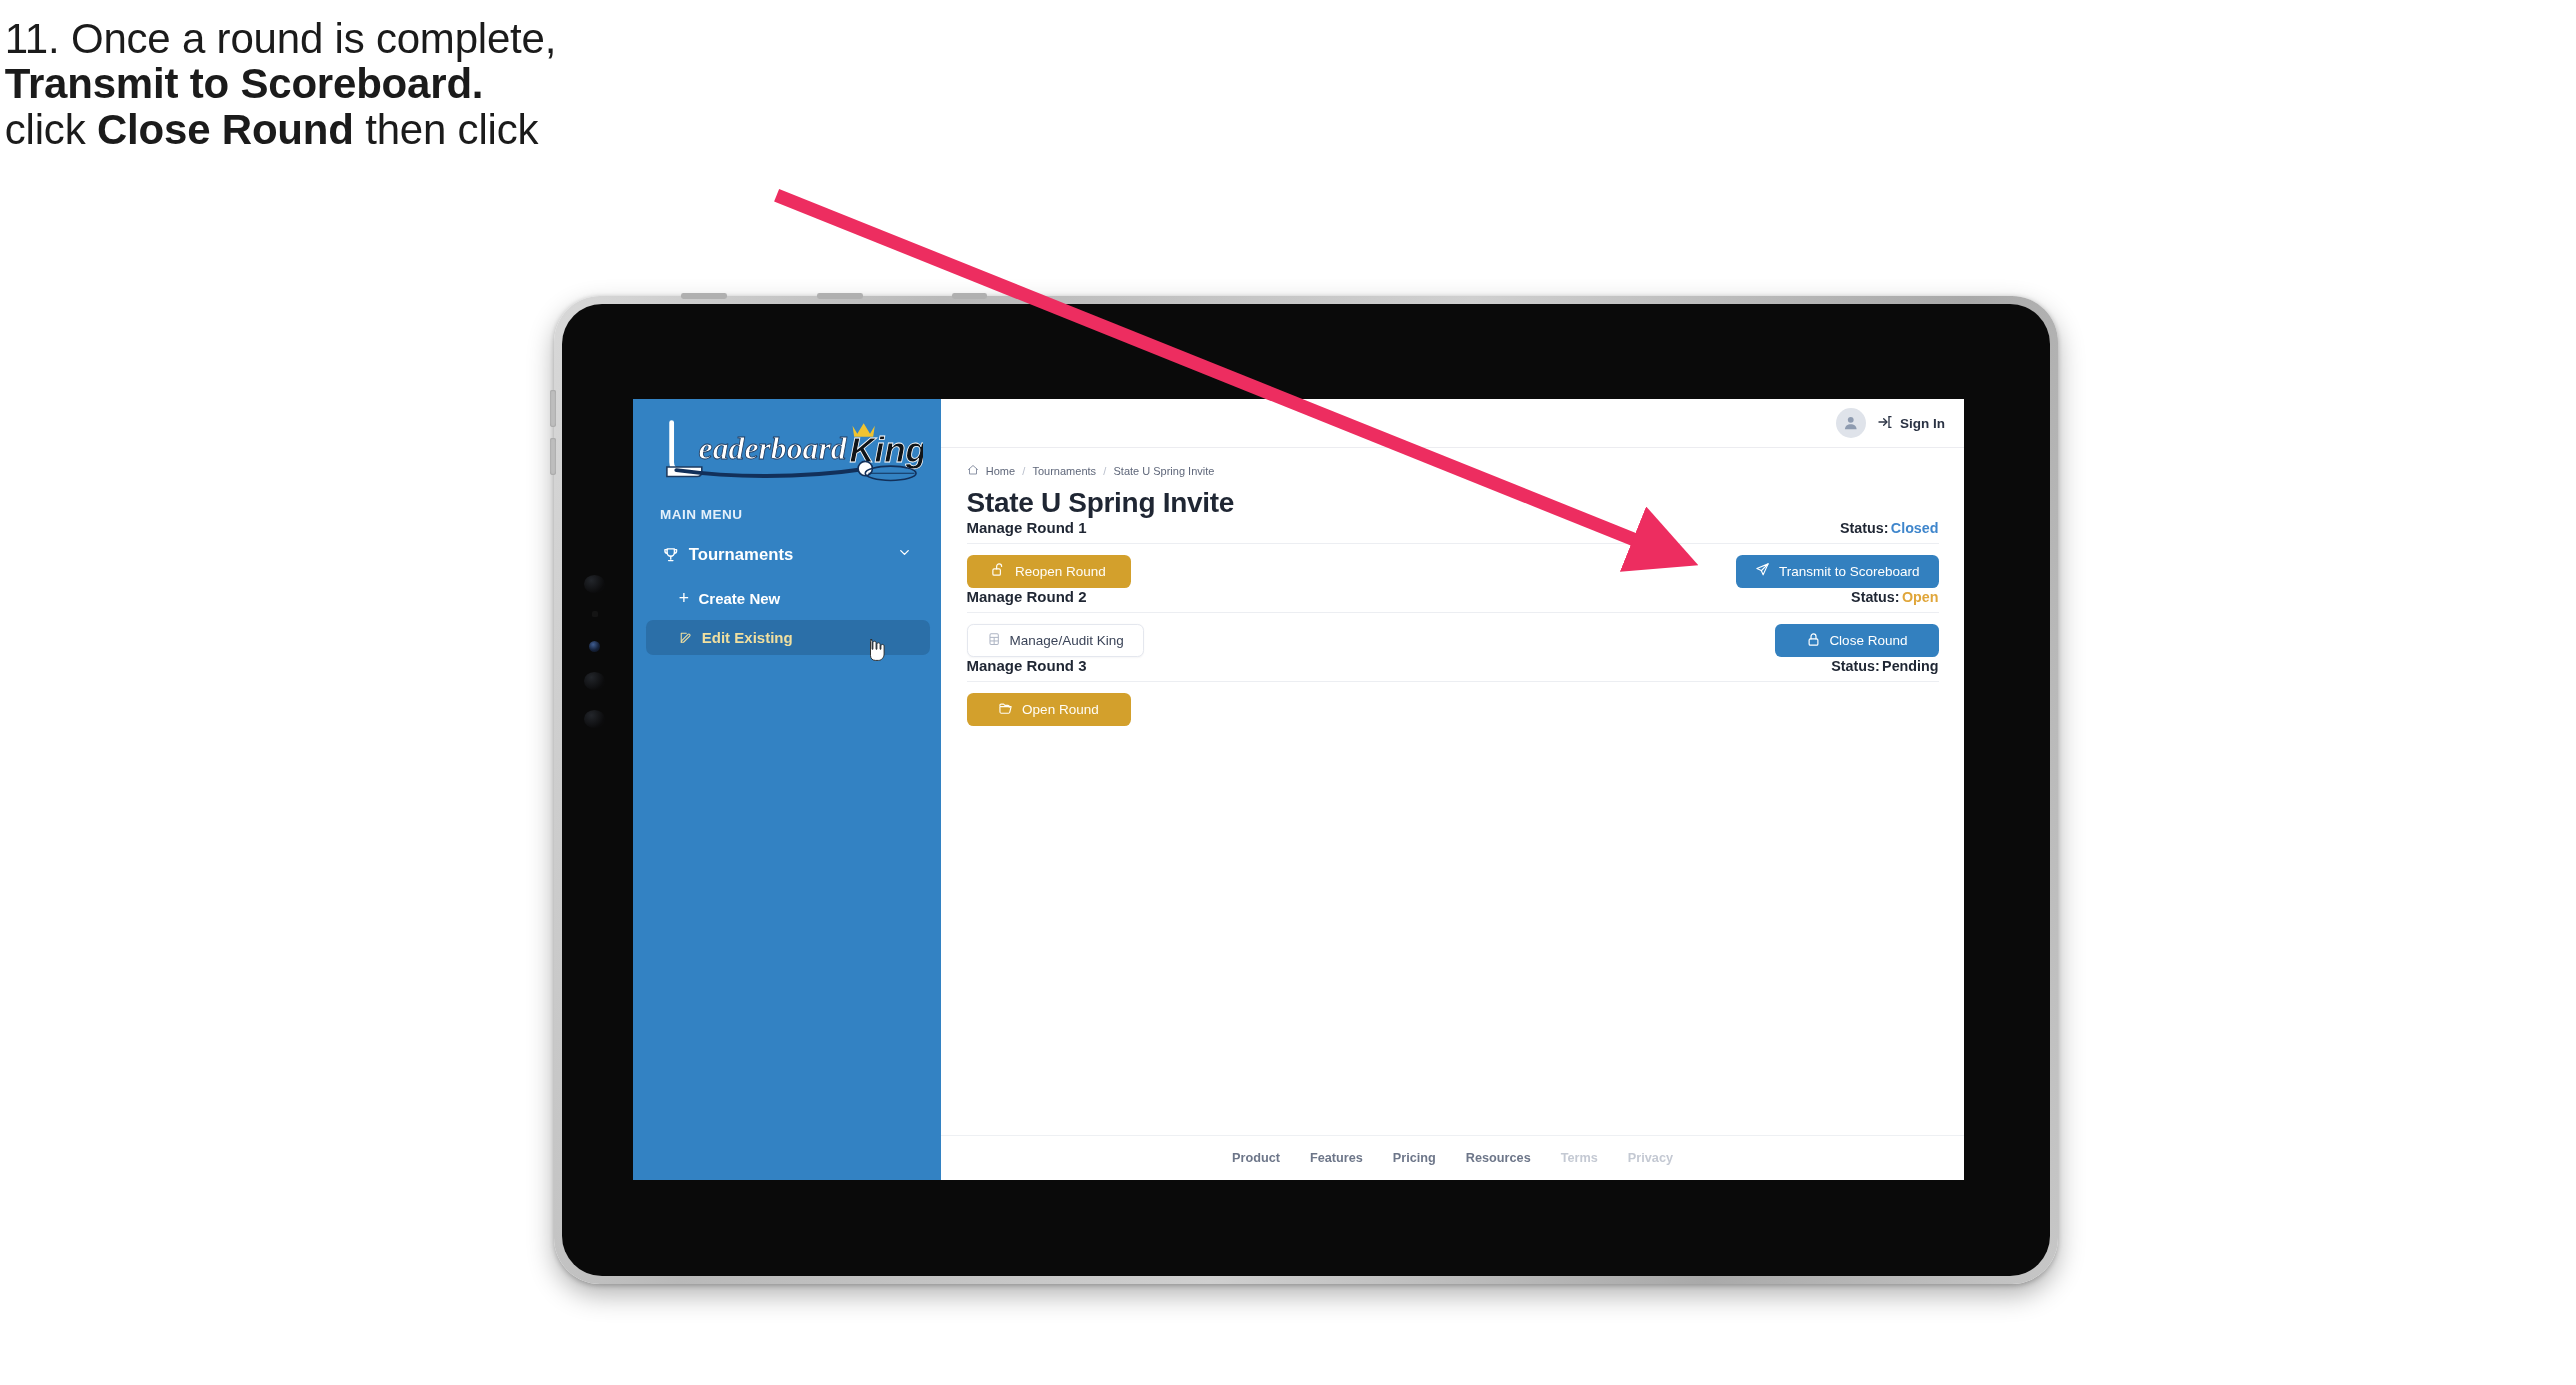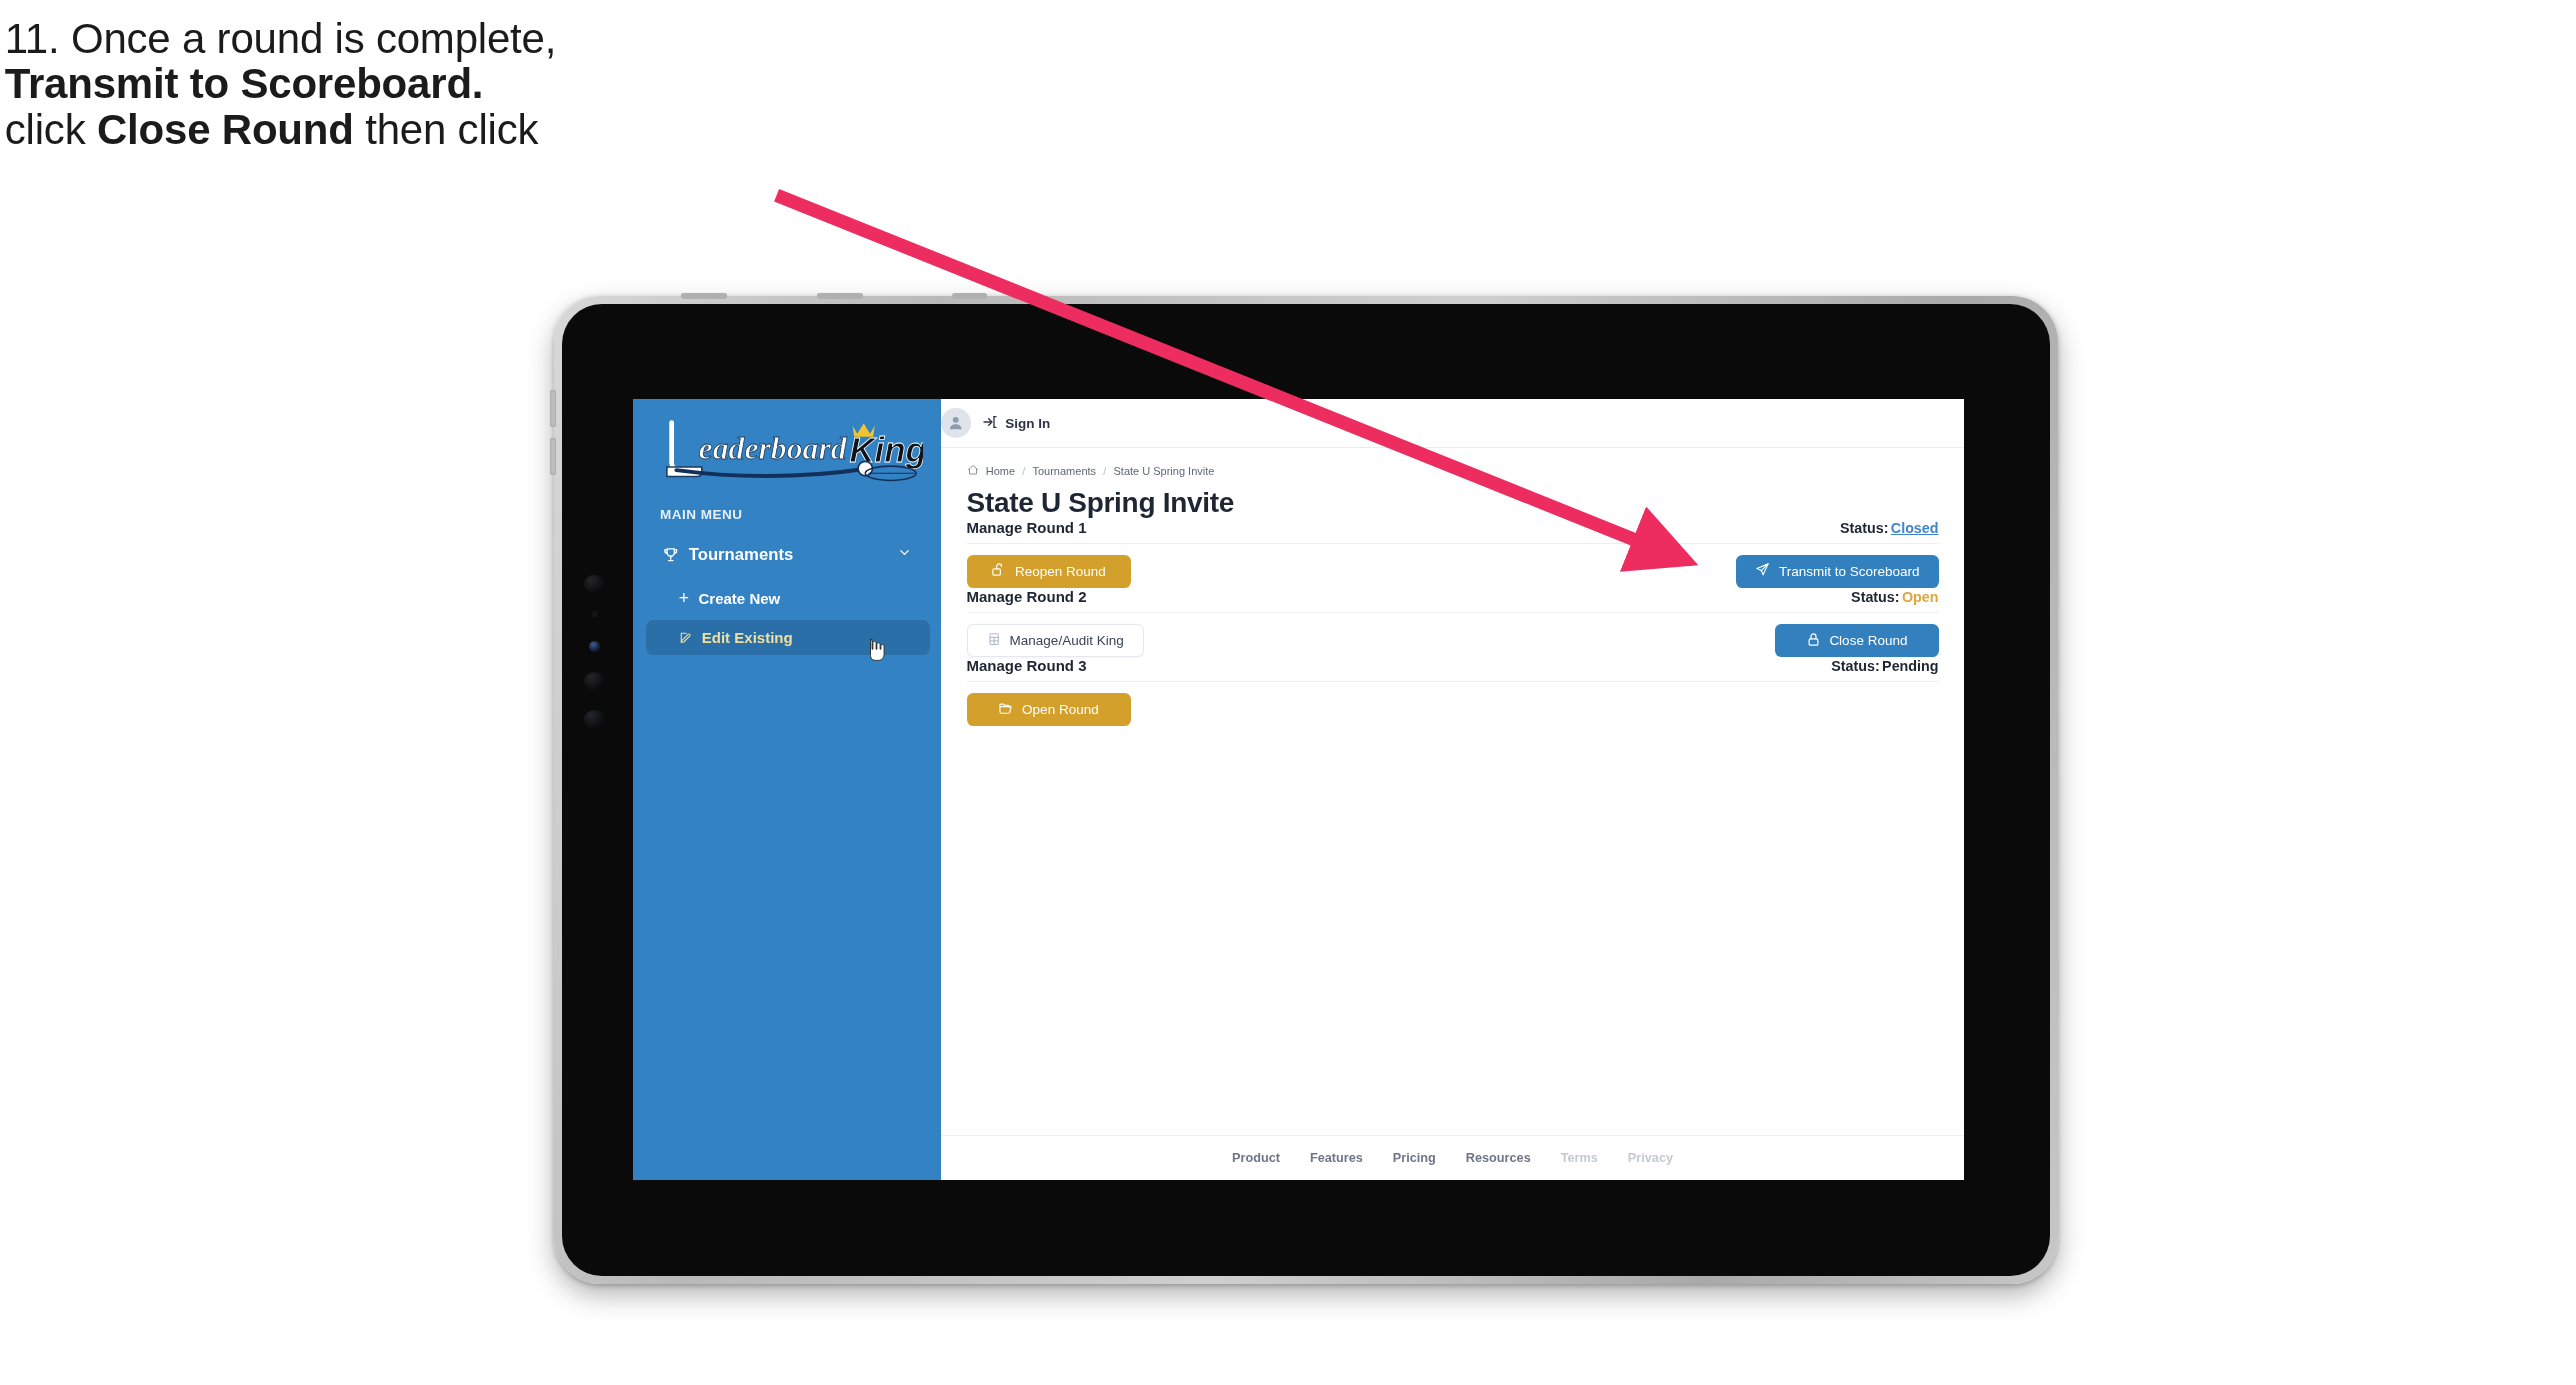--- a/index.html
+++ b/index.html
@@ -99,21 +99,21 @@
   #nav-create-new .plus { font-size: 17.5px; font-weight: 400; margin-right: 9.6px; line-height: 1; }
   #nav-edit-existing {
     top: 221px; background: #2b6fa8; color: #f0dfa0;
   }
   #nav-edit-existing .sub-ico { margin-right: 9.6px; display:flex; align-items:center; }
 
   
   .content { flex: 1 1 auto; position: relative; background:#fff; display:flex; flex-direction:column; }
   .topbar {
     height: 49px; border-bottom: 0.8px solid #ececf0;
-    display:flex; align-items:center; justify-content:flex-start;
+    display:flex; align-items:center; justify-content:flex-end;
     padding-right: 19px; gap: 11px;
   }
   .avatar {
     width: 30px; height: 30px; border-radius: 50%;
     background: #dfe3ea; display:flex; align-items:center; justify-content:center;
   }
   .signin { display:flex; align-items:center; gap: 7.2px; font-size: 13.5px; font-weight: 700; color:#2b3344; }
 
   .body-pad { padding: 16px 25.5px 0 25.5px; flex: 1 1 auto; }
 
@@ -297,21 +297,21 @@
           <span class="sep">/</span>
           <span class="crumb current">State U Spring Invite</span>
         </div>
 
         <div class="page-title">State U Spring Invite</div>
 
         <div class="round-block">
           <div class="round-head">
             <span class="round-title">Manage Round 1</span>
             <span class="round-status">
-              <span>Status:</span><span class="val" id="st1" style="color: rgb(63, 134, 204); text-decoration: underline;">Closed</span>
+              <span>Status:</span><span class="val" id="st1" style="color: rgb(63, 134, 204);">Closed</span>
             </span>
           </div>
           <div class="round-actions">
             <button class="btn btn-gold">
               <span>
                 <svg width="15" height="15" viewBox="0 0 24 24" fill="none" stroke="#fffdf6" stroke-width="1.9" stroke-linecap="round" stroke-linejoin="round">
                   <rect x="3" y="11" width="12" height="10" rx="2"></rect>
                     <path d="M9 11V7a4 4 0 0 1 8 0"></path>
                 </svg>
               </span>

